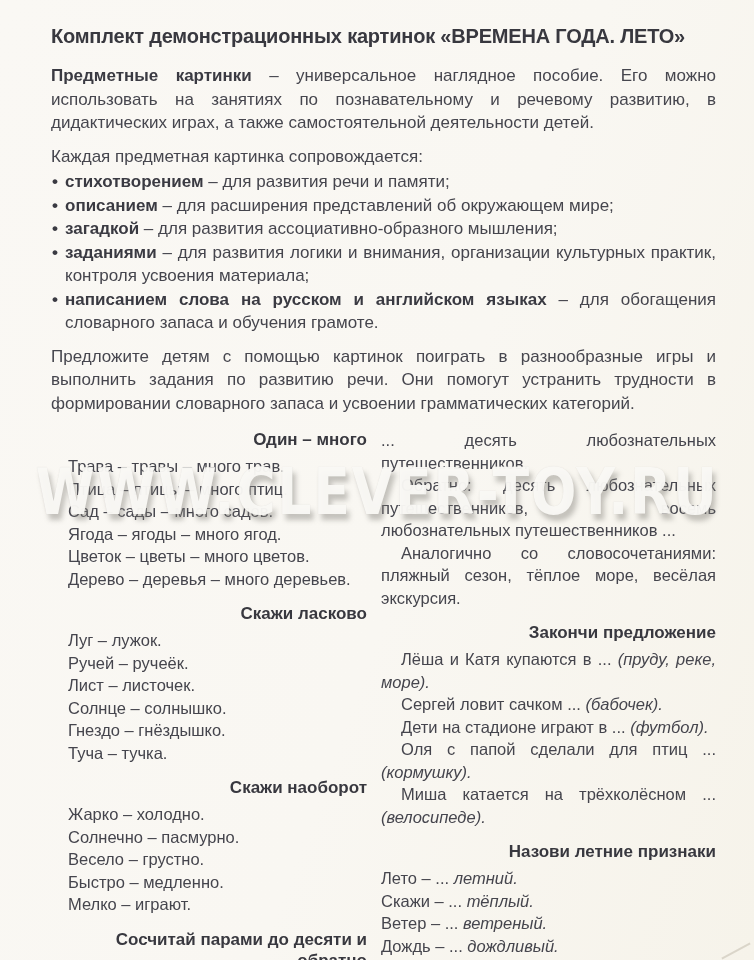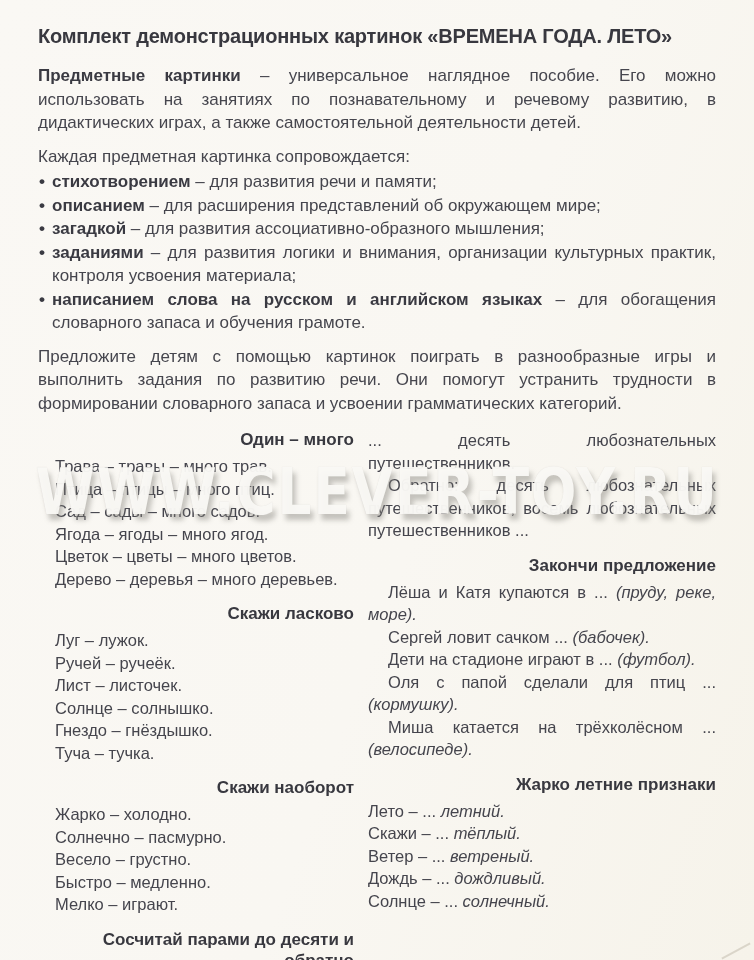--- a/index.html
+++ b/index.html
@@ -6,21 +6,21 @@
     margin: 0; padding: 0;
     width: 754px; height: 960px;
     overflow: hidden;
     background: #ecebe7;
     font-family: "Liberation Sans", "DejaVu Sans", sans-serif;
   }
   .page {
     position: relative;
     width: 754px; height: 960px;
     box-sizing: border-box;
-    padding: 22px 38px 0 38px;
+    padding: 22px 38px 0 51px;
     background: linear-gradient(110deg, #faf8f4 0%, #f9f7f2 55%, #f6f3ea 100%);
     color: #45454d;
   }
   h1.title {
     margin: 2px 0 16px 0;
     font-size: 20px;
     line-height: 24px;
     font-weight: bold;
     color: #38383f;
     letter-spacing: -0.2px;
@@ -162,29 +162,30 @@
       <p class="line">Быстро – медленно.</p>
       <p class="line">Мелко – играют.</p>
 
       <h2>Сосчитай парами до десяти и обратно</h2>
 
     </div>
 
     <div class="col col-right">
       <p class="cpar">... десять любознательных путешественников.</p>
       <p class="cpar indent">Обратно: десять любознательных путешественников, восемь любознательных путешественников ...</p>
+      <p class="cpar indent">Аналогично со словосочетаниями: пляжный сезон, тёплое море, весёлая экскурсия.</p>
 
       <h2>Закончи предложение</h2>
       <p class="cpar indent"><span>Лёша и Катя купаются в ... </span><i>(пруду, реке, море).</i></p>
       <p class="cpar indent"><span>Сергей ловит сачком ... </span><i>(бабочек).</i></p>
       <p class="cpar indent"><span>Дети на стадионе играют в ... </span><i>(футбол).</i></p>
       <p class="cpar indent"><span>Оля с папой сделали для птиц ... </span><i>(кормушку).</i></p>
       <p class="cpar indent"><span>Миша катается на трёхколёсном ... </span><i>(велосипеде).</i></p>
 
-      <h2>Жарко летние признаки</h2>
+      <h2>Назови летние признаки</h2>
       <p class="line"><span>Лето – ... </span><i>летний.</i></p>
       <p class="line"><span>Скажи – ... </span><i>тёплый.</i></p>
       <p class="line"><span>Ветер – ... </span><i>ветреный.</i></p>
       <p class="line"><span>Дождь – ... </span><i>дождливый.</i></p>
       <p class="line"><span>Солнце – ... </span><i>солнечный.</i></p>
 
     </div>
   </div>
 
   <div class="watermark">WWW.CLEVER-TOY.RU</div>

